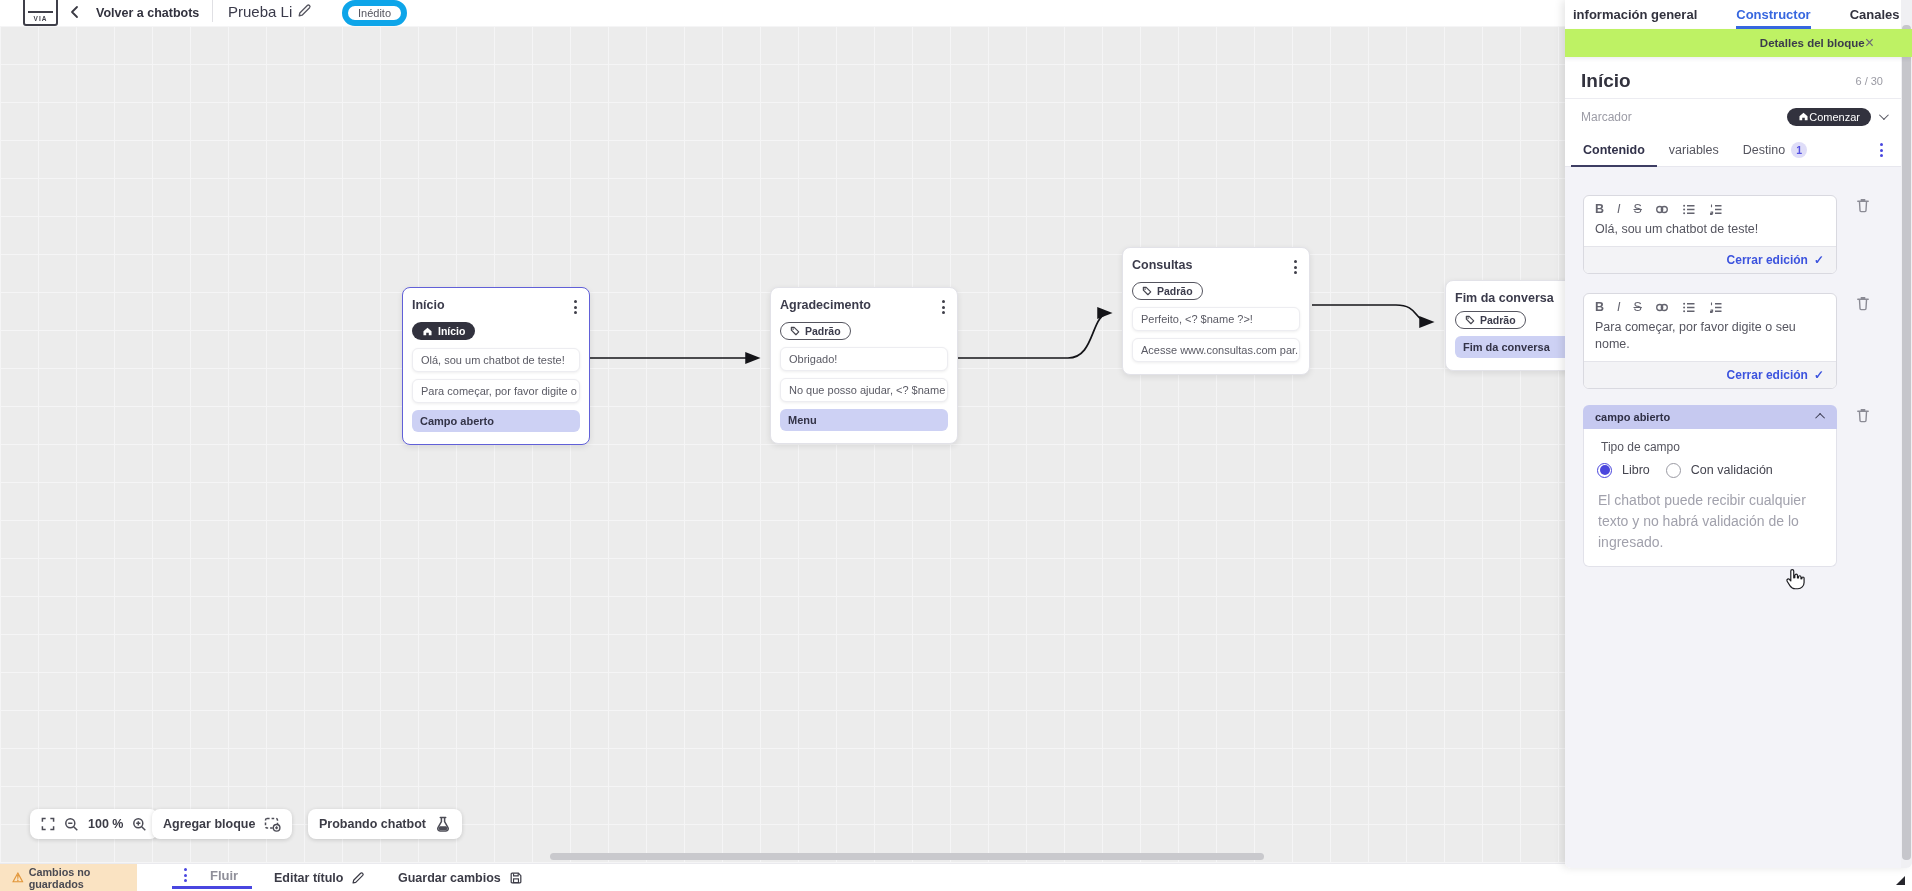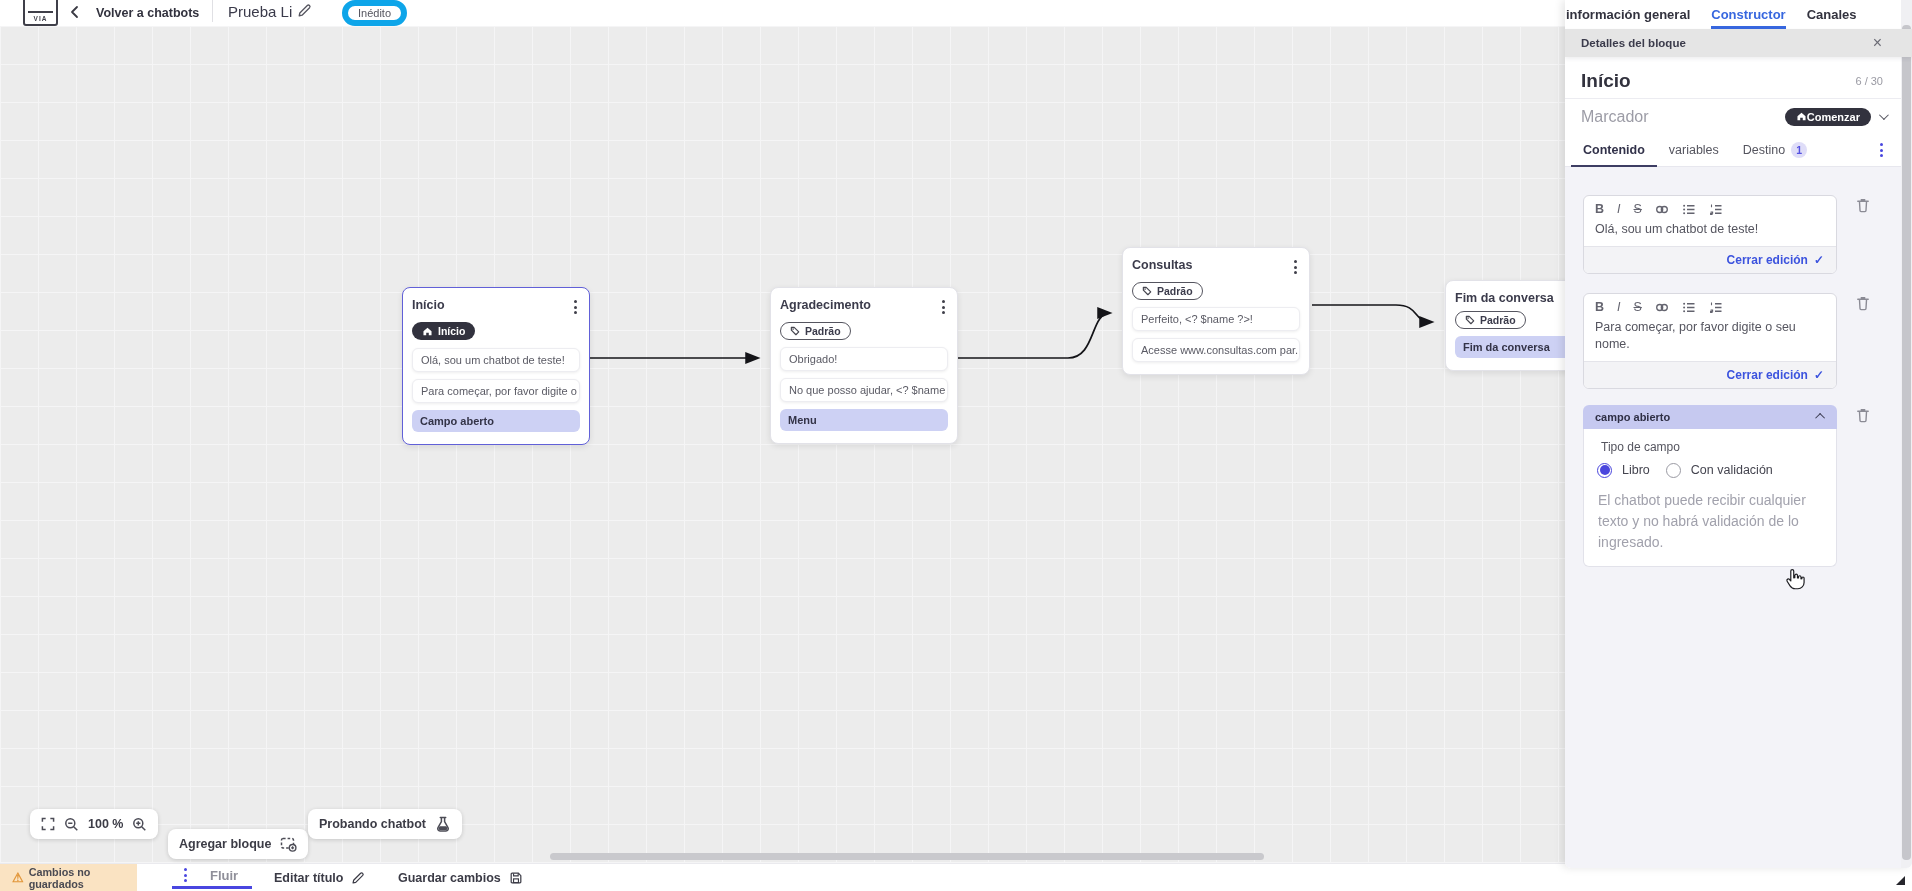--- a/index.html
+++ b/index.html
@@ -61,37 +61,37 @@
     padding:0 14px 0 9px;border-bottom:3px solid #4946e0;}
   .flow-tab .lbl{font-size:13px;font-weight:700;color:#8f8f99;}
   .bb-btn{position:absolute;top:0;height:27px;display:flex;align-items:center;gap:8px;
     font-size:12.5px;font-weight:700;color:#3b3b46;cursor:pointer;}
   .corner{position:absolute;left:1896px;top:876px;width:0;height:0;z-index:30;
     border-bottom:9px solid #26262c;border-left:9px solid transparent;}
 
   
   .panel{position:absolute;left:1565px;top:0;width:347px;height:868px;background:#fff;z-index:10;
     box-shadow:-3px 0 8px rgba(0,0,0,.10);border-radius:0 0 6px 6px;overflow:hidden;}
-  .pnav{height:29px;display:flex;align-items:stretch;gap:21px;padding-left:1px;text-align:center;}
+  .pnav{height:29px;display:flex;align-items:stretch;gap:39px;padding-left:8px;text-align:center;}
   .pnav-item{display:flex;align-items:center;font-size:13px;font-weight:700;color:#32323e;cursor:pointer;
     border-bottom:3px solid transparent;padding-top:2px;}
   .pnav-item.active{color:#3767df;border-bottom-color:#3767df;}
-  .psub{height:28px;display:flex;align-items:center;justify-content:space-between;
-    padding:0 30px 0 16px;background:#e5e5e5;box-shadow:0 2px 4px rgba(40,40,60,.08);position:relative;z-index:2;}
+  .psub{height:28px;display:flex;align-items:center;justify-content:flex-end;
+    padding:0 38px 0 16px;background:#bef264;box-shadow:0 2px 4px rgba(40,40,60,.08);position:relative;z-index:2;}
   .psub .t{font-size:11.5px;font-weight:700;color:#3b3b4b;}
   .pclose{font-size:16px;color:#6b6b75;cursor:pointer;line-height:1;}
   .ptitle-row{height:42px;display:flex;align-items:center;justify-content:space-between;
     padding:6px 29px 0 16px;border-bottom:1px solid #ececf1;}
   .ptitle{font-size:19px;font-weight:600;color:#32323e;}
   .pcount{font-size:11px;color:#9a9aa3;}
   .marker-row{height:35px;display:flex;align-items:center;justify-content:space-between;padding:0 26px 0 16px;}
-  .marker-lbl{font-size:16px;color:#9c9ca6;}
+  .marker-lbl{font-size:12px;color:#9c9ca6;}
   .marker-right{display:flex;align-items:center;gap:8px;}
   .pill-dark{display:inline-flex;align-items:center;background:#32323e;color:#fff;
-    border-radius:999px;padding:3px 11px;font-size:11px;font-weight:700;cursor:pointer;}
+    border-radius:999px;padding:3px 11px;font-size:11px;font-weight:400;cursor:pointer;}
   .chev{width:7px;height:7px;border-right:1.7px solid #55555f;border-bottom:1.7px solid #55555f;
     display:inline-block;}
   .chev.down{transform:rotate(45deg) translateY(-2px);}
   .chev.up{transform:rotate(-135deg) translateY(-2px);}
   .ptabs{height:33px;display:flex;align-items:stretch;padding-left:6px;border-bottom:1px solid #e7e7ee;}
   .ptab{display:flex;align-items:center;gap:6px;padding:0 12px;font-size:12.5px;color:#55555f;
     cursor:pointer;position:relative;}
   .ptab.active{font-weight:700;color:#32324a;}
   .ptab.active::after{content:"";position:absolute;left:0;right:0;bottom:-1px;height:2.5px;background:#3d3d63;}
   .count-badge{width:16px;height:16px;border-radius:50%;background:#dfddf8;color:#5450e0;font-size:10.5px;
@@ -239,21 +239,21 @@
     <svg width="15" height="15" viewBox="0 0 15 15">
         <circle cx="6.3" cy="6.3" r="4.5" fill="none" stroke="#4c4c56" stroke-width="1.5"></circle>
         <path d="M9.7 9.7 L13.3 13.3 M4.2 6.3h4.2" stroke="#4c4c56" stroke-width="1.5"></path>
       </svg>
     <span>100 %</span>
     <svg width="15" height="15" viewBox="0 0 15 15">
         <circle cx="6.3" cy="6.3" r="4.5" fill="none" stroke="#4c4c56" stroke-width="1.5"></circle>
         <path d="M9.7 9.7 L13.3 13.3 M4.2 6.3h4.2 M6.3 4.2v4.2" stroke="#4c4c56" stroke-width="1.5"></path>
       </svg>
   </div>
-  <div class="tool" style="left:168px;margin-top:20px;">
+  <div class="tool" style="left:152px;">
     <span>Agregar bloque</span>
     <svg width="17" height="15" viewBox="0 0 17 15">
         <rect x="1.5" y="1.5" width="12" height="9.5" rx="1.5" fill="none" stroke="#4c4c56" stroke-width="1.5" stroke-dasharray="2.6 2"></rect>
         <circle cx="12.6" cy="10.8" r="3.3" fill="#fff" stroke="#4c4c56" stroke-width="1.4"></circle>
         <path d="M12.6 9.3v3 M11.1 10.8h3" stroke="#4c4c56" stroke-width="1.3"></path>
       </svg>
   </div>
   <div class="tool" style="left:308px;">
     <span>Probando chatbot</span>
     <svg width="16" height="16" viewBox="0 0 16 16">

